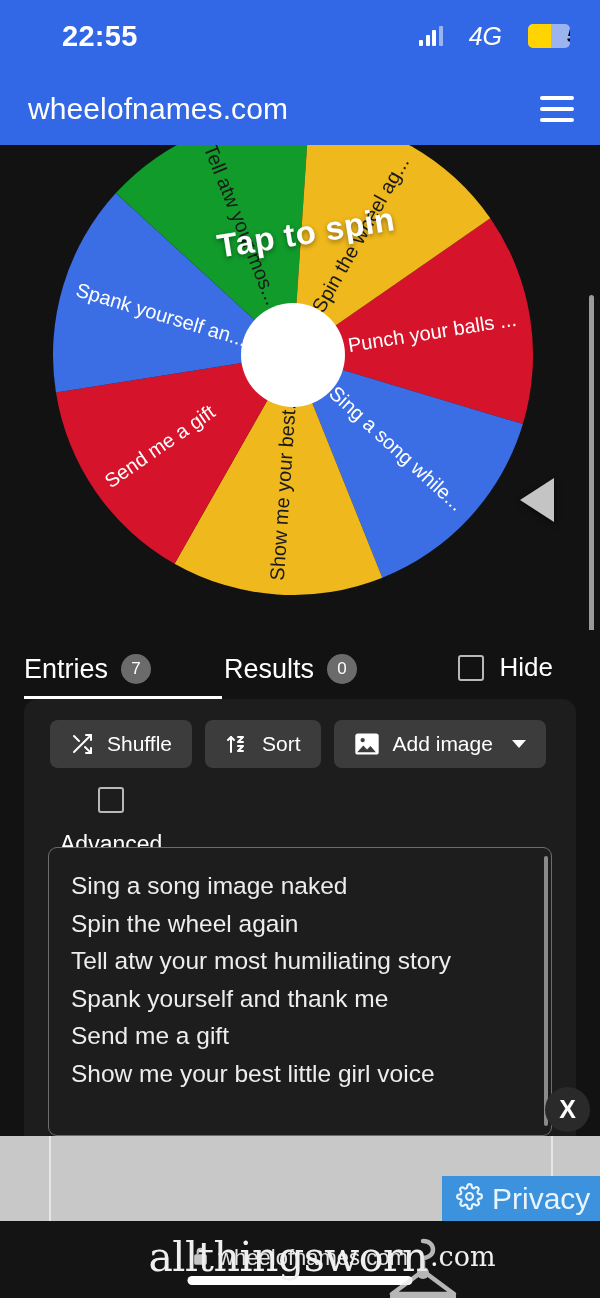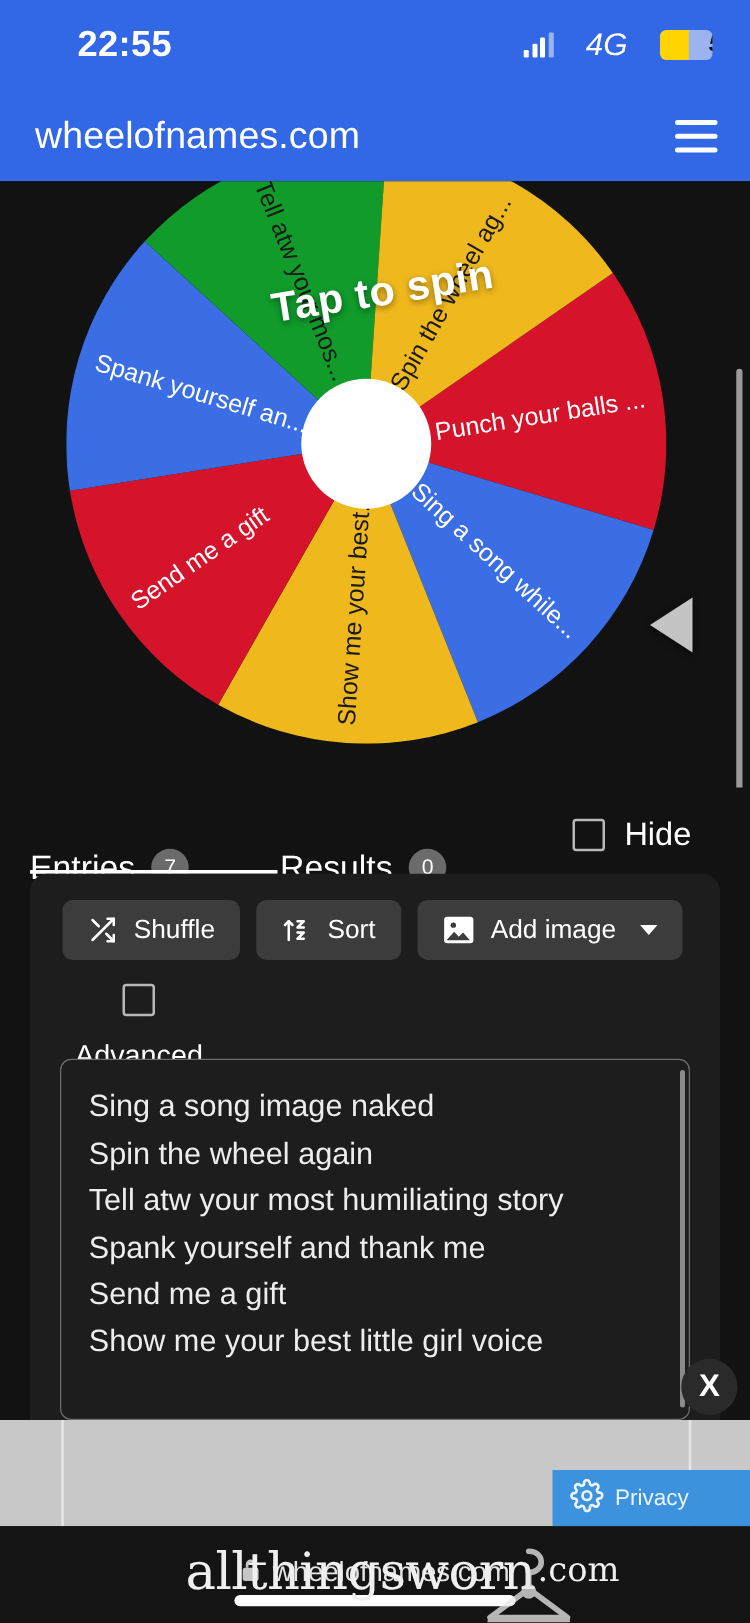--- a/index.html
+++ b/index.html
@@ -189,21 +189,21 @@
     top: 150px;
     width: 5px;
     height: 358px;
     background: #9A9A9A;
     border-radius: 3px;
   }
 
   
   .tabs {
     position: absolute;
-    top: 665px; left: 0;
+    top: 640px; left: 0;
     width: 600px;
     height: 58px;
     display: flex;
     align-items: center;
     padding-left: 24px;
   }
   .tab {
     display: flex;
     align-items: center;
     gap: 13px;
@@ -387,21 +387,21 @@
     height: 45px;
     background: #3C92DC;
     display: flex;
     align-items: center;
     gap: 9px;
     padding-left: 14px;
     cursor: pointer;
   }
   .privacy-label {
     color: #EAF4FC;
-    font-size: 18px;
+    font-size: 30px;
   }
 
   
   .footer {
     position: absolute;
     top: 1221px; left: 0;
     width: 600px;
     height: 77px;
     background: #141414;
   }

